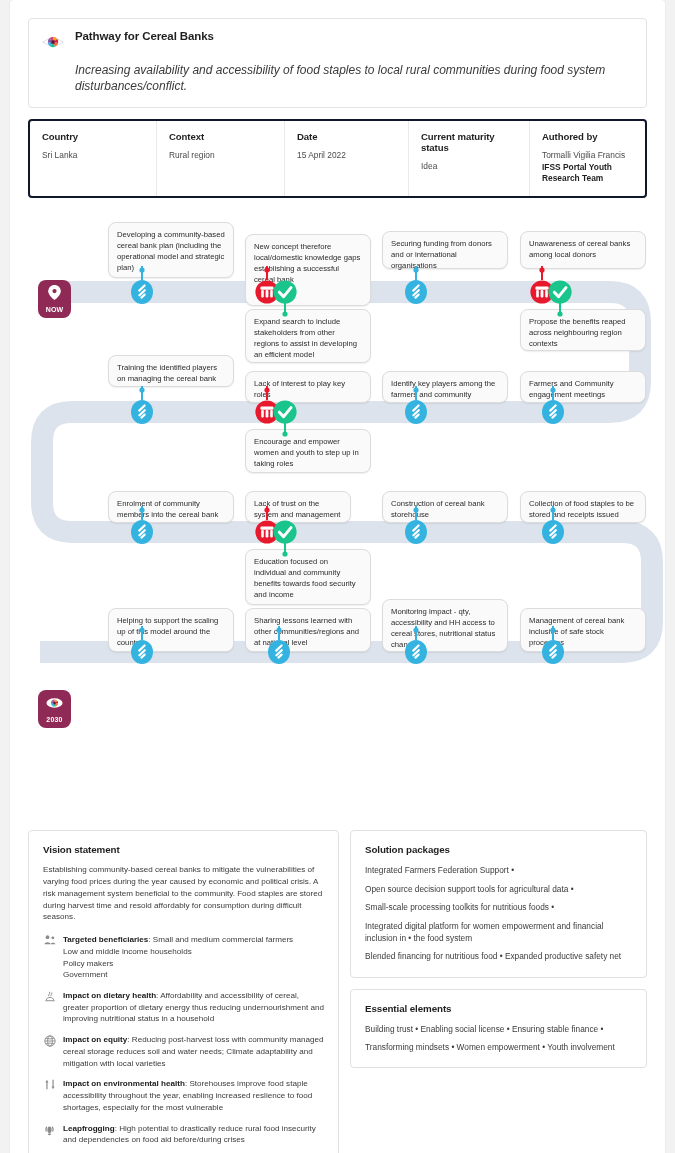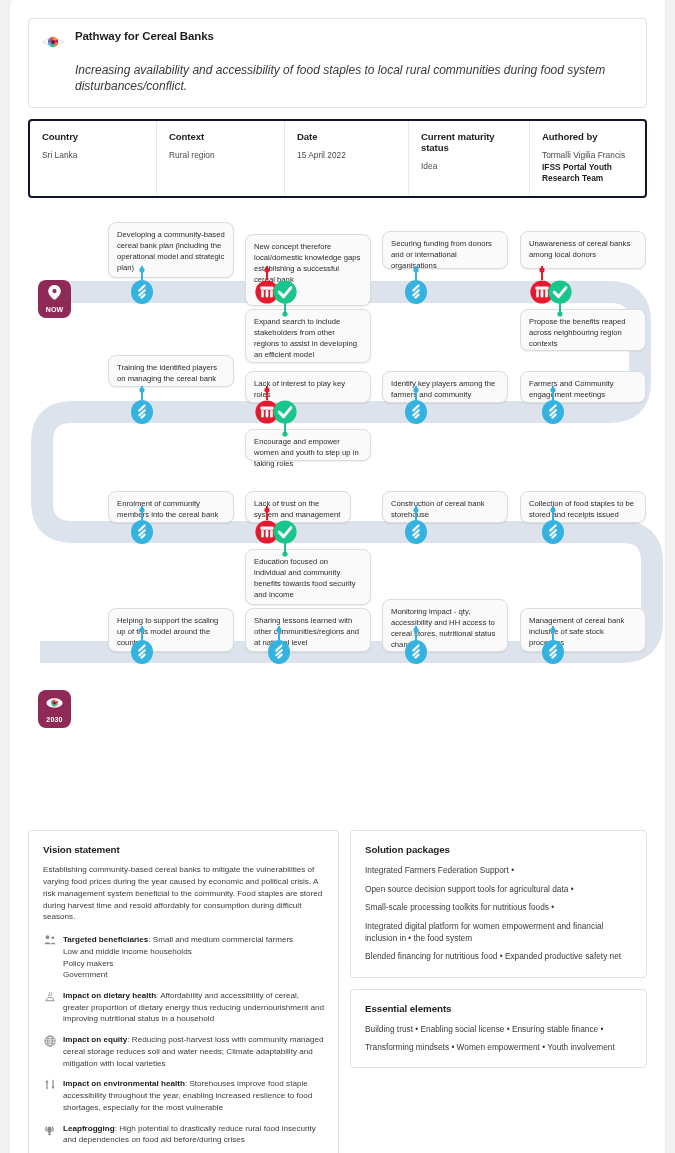--- a/index.html
+++ b/index.html
@@ -404,21 +404,21 @@
       </div>
       <div class="icon-abs" style="left:531px; top:172px;">
         <svg width="24" height="40" viewBox="0 0 24 40">
           <line x1="12" y1="0" x2="12" y2="14" stroke="#34b3e0" stroke-width="2"></line>
           <circle cx="12" cy="4" r="2.6" fill="#34b3e0"></circle>
           <ellipse cx="12" cy="26" rx="11" ry="12" fill="#34b3e0"></ellipse>
           <path d="M14.6 19.5 L9.2 24.6 M14.8 24.2 L9.4 29.3 M14.6 28.6 L11.4 31.6" stroke="#ffffff" stroke-width="2.2" stroke-linecap="round"></path>
         </svg>
       </div>
 
-      <div class="node-card" style="left:206px; top:215px; width:126px; height:32px;">Encourage and empower women and youth to step up in taking roles</div>
+      <div class="node-card" style="left:206px; top:215px; width:126px; height:44px;">Encourage and empower women and youth to step up in taking roles</div>
 
       <div class="node-card" style="left:69px; top:277px; width:126px; height:32px;">Enrolment of community members into the cereal bank</div>
       <div class="node-card" style="left:206px; top:277px; width:106px; height:32px;">Lack of trust on the system and management</div>
       <div class="node-card" style="left:343px; top:277px; width:126px; height:32px;">Construction of cereal bank storehouse</div>
       <div class="node-card" style="left:481px; top:277px; width:126px; height:32px;">Collection of food staples to be stored and receipts issued</div>
 
       <div class="icon-abs" style="left:120px; top:292px;">
         <svg width="24" height="40" viewBox="0 0 24 40">
           <line x1="12" y1="0" x2="12" y2="14" stroke="#34b3e0" stroke-width="2"></line>
           <circle cx="12" cy="4" r="2.6" fill="#34b3e0"></circle>

